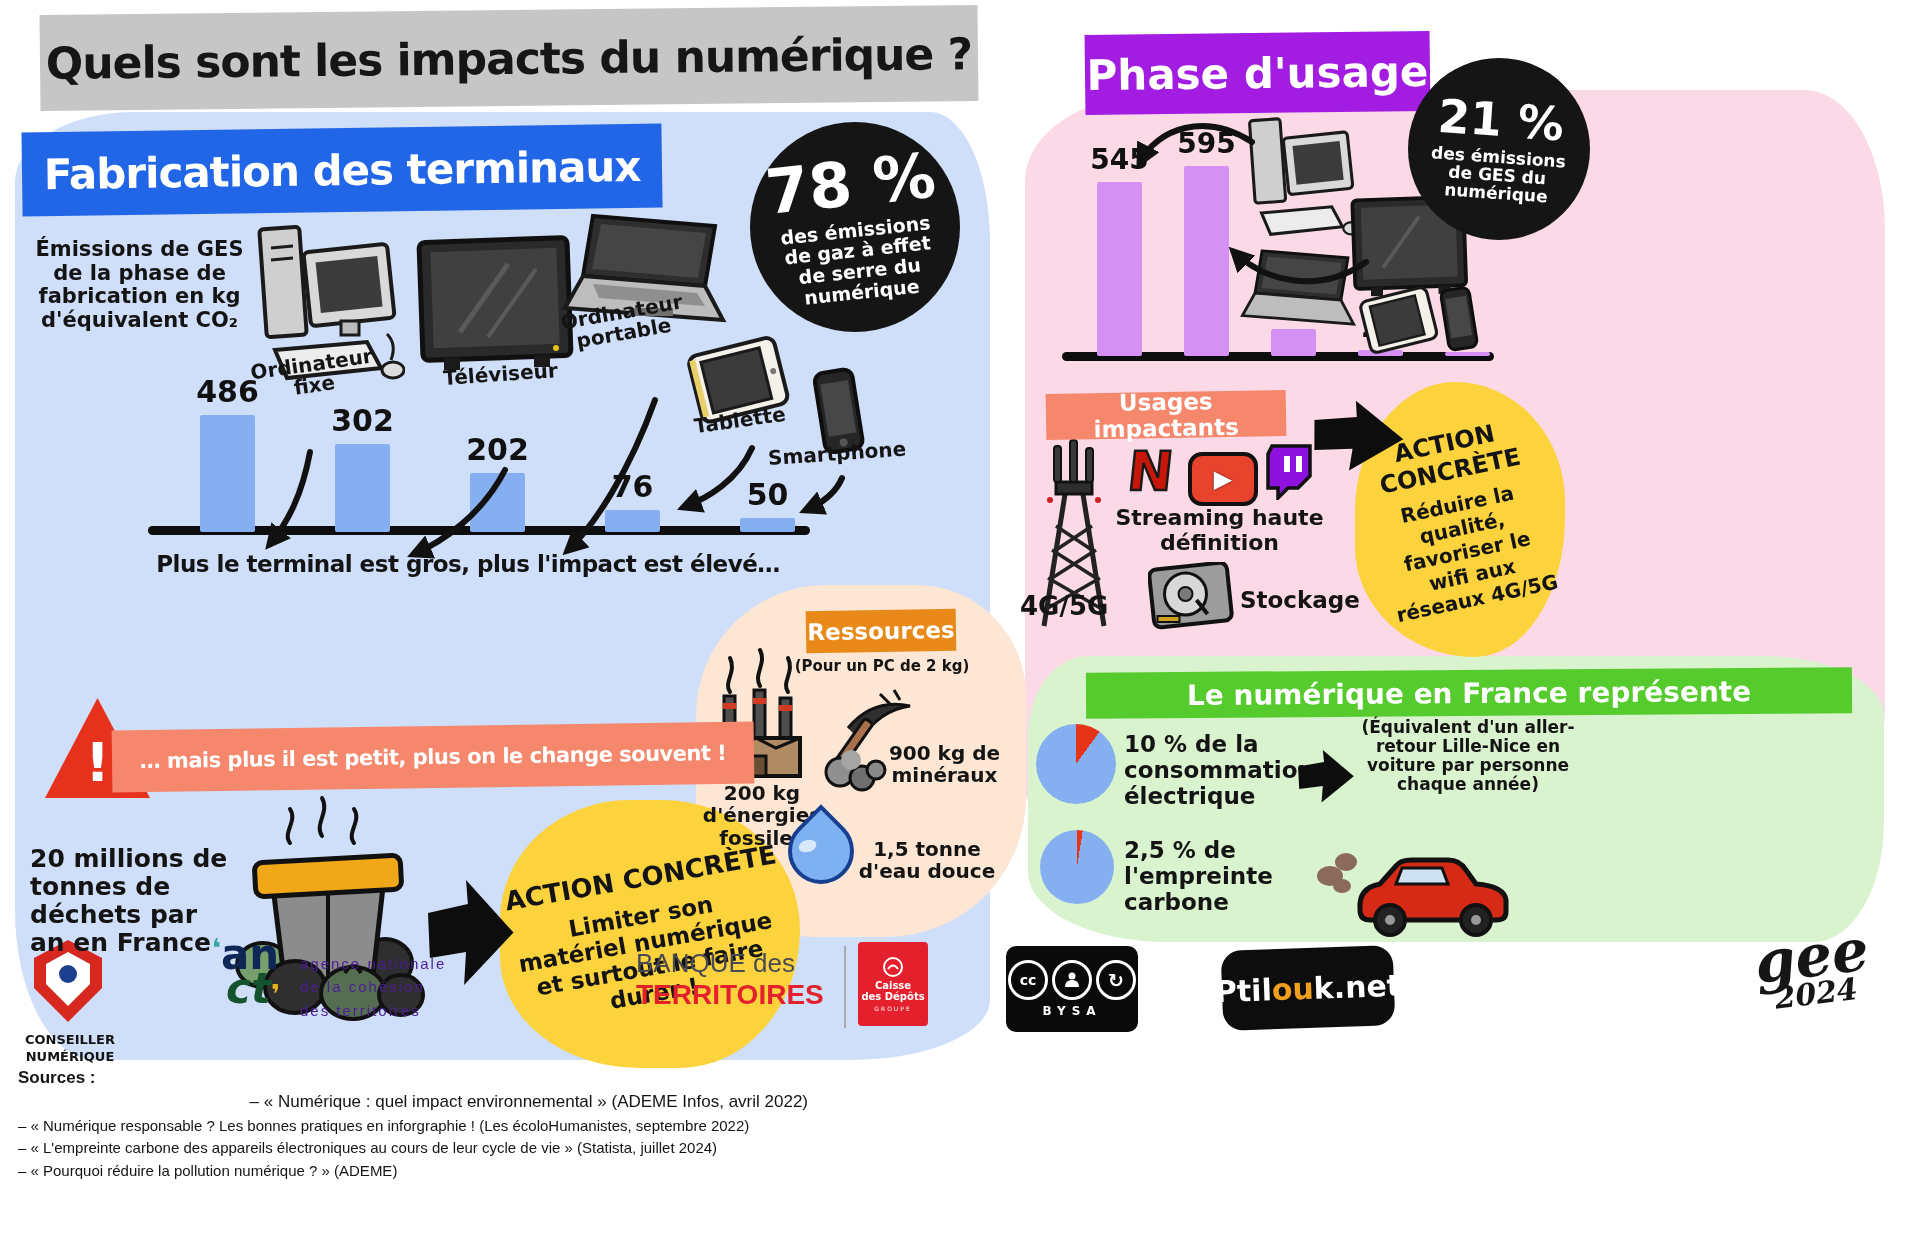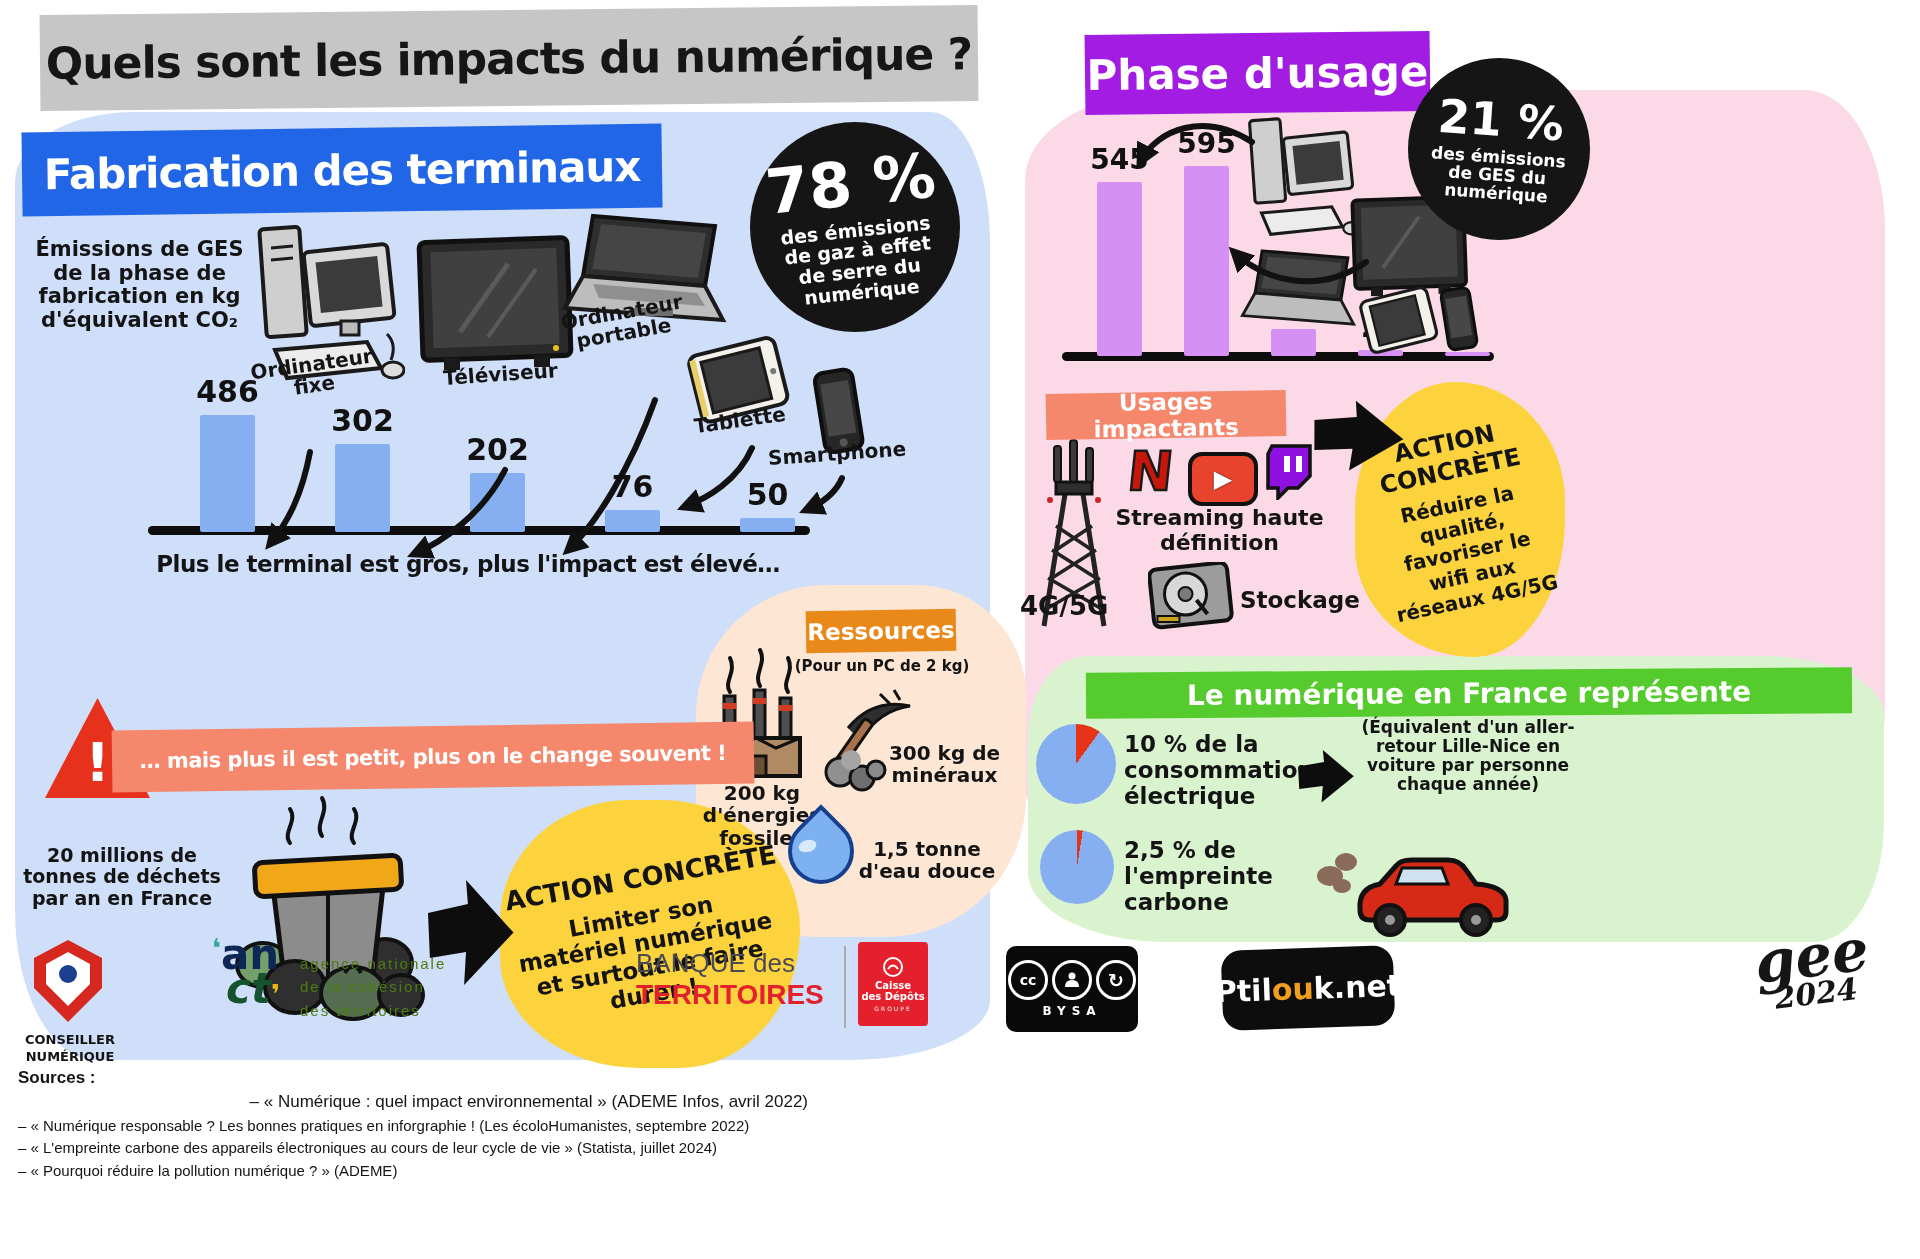--- a/index.html
+++ b/index.html
@@ -158,21 +158,21 @@
 
   <div class="txt" style="left:118px;top:552px;width:700px;font-size:23px;letter-spacing:-0.5px;text-align:center;">Plus le terminal est gros, plus l'impact est élevé…</div>
 
   <div class="tri" style="left:45px;top:698px;width:105px;height:100px;">
     <span style="font-size:54px;line-height:1;padding-bottom:8px;">!</span>
   </div>
   <div class="banner" style="left:112px;top:726px;width:642px;height:62px;background:#f5876c;transform:rotate(-0.8deg);z-index:4;">
     <span style="font-size:21px;letter-spacing:-0.5px;">… mais plus il est petit, plus on le change souvent !</span>
   </div>
 
-  <div class="txt" style="left:22px;top:845px;width:200px;font-size:19px;text-align:center;">20 millions de tonnes de déchets par an en France</div>
+  <div class="txt" style="left:30px;top:845px;width:200px;font-size:25px;">20 millions de tonnes de déchets par an en France</div>
   <div class="dev" style="left:225px;top:835px;width:200px;height:195px;">
     <svg width="200" height="195" viewBox="0 0 200 195">
       <ellipse cx="38" cy="130" rx="26" ry="22" fill="#76a06b" stroke="#111" stroke-width="4"></ellipse>
       <ellipse cx="160" cy="128" rx="27" ry="24" fill="#2f2f2f" stroke="#111" stroke-width="4"></ellipse>
       <path d="M48 52 L158 52 L147 150 L60 150 Z" fill="#8c8c8c" stroke="#111" stroke-width="5"></path>
       <line x1="103" y1="60" x2="103" y2="145" stroke="#111" stroke-width="4"></line>
       <rect x="30" y="24" width="146" height="34" rx="8" fill="#f0a818" stroke="#111" stroke-width="5" transform="rotate(-3 103 41)"></rect>
       <ellipse cx="70" cy="152" rx="30" ry="26" fill="#2f2f2f" stroke="#111" stroke-width="4"></ellipse>
       <ellipse cx="128" cy="158" rx="32" ry="26" fill="#556e52" stroke="#111" stroke-width="4"></ellipse>
       <path d="M120 138 q8 -14 16 0" fill="none" stroke="#111" stroke-width="4"></path>
@@ -341,21 +341,21 @@
       <path d="M30 40 Q55 10 92 18 Q62 22 42 52" fill="#2f2f2f" stroke="#111" stroke-width="3"></path>
       <rect x="30" y="28" width="10" height="56" rx="3" fill="#a9714b" stroke="#111" stroke-width="3" transform="rotate(35 35 56)"></rect>
       <line x1="62" y1="6" x2="72" y2="16" stroke="#111" stroke-width="3"></line>
       <line x1="76" y1="2" x2="82" y2="12" stroke="#111" stroke-width="3"></line>
       <circle cx="22" cy="84" r="14" fill="#8f8f8f" stroke="#111" stroke-width="3"></circle>
       <circle cx="44" cy="90" r="12" fill="#6f6f6f" stroke="#111" stroke-width="3"></circle>
       <circle cx="33" cy="72" r="10" fill="#a5a5a5" stro="" ke="#111" stroke-width="3"></circle>
       <circle cx="58" cy="82" r="9" fill="#8a8a8a" stroke="#111" stroke-width="3"></circle>
     </svg>
   </div>
-  <div class="txt" style="left:872px;top:742px;width:145px;font-size:20px;text-align:center;">300 kg de minéraux</div>
+  <div class="txt" style="left:872px;top:742px;width:145px;font-size:20px;text-align:center;">900 kg de minéraux</div>
 
   <div class="drop" style="left:788px;top:818px;">
       <i></i>
     </div>
   <div class="txt" style="left:852px;top:838px;width:150px;font-size:20px;text-align:center;">1,5 tonne d'eau douce</div>
 
   <div class="banner" style="left:1086px;top:670px;width:766px;height:46px;background:#56cb2d;transform:rotate(-0.4deg);z-index:4;">
     <span style="font-size:28px;">Le numérique en France représente</span>
   </div>
 
@@ -390,21 +390,21 @@
   </div>
   <div class="txt" style="left:6px;top:1032px;width:128px;font-size:13px;text-align:center;line-height:1.3;">
     <div>CONSEILLER</div>
     <div>NUMÉRIQUE</div>
   </div>
 
   <div class="abs anct-letters" style="left:212px;top:938px;z-index:4;">
     <div><span class="q1">❛</span><span class="an">an</span></div>
     <div style="padding-left:14px;"><span class="ct">ct</span><span class="q2">❜</span></div>
   </div>
-  <div class="abs" style="left:300px;top:952px;z-index:4;color:#4d7c0f;font-size:15px;letter-spacing:2px;line-height:1.55;font-family:'Liberation Sans',sans-serif;">
+  <div class="abs" style="left:300px;top:952px;z-index:4;color:#4c1d95;font-size:15px;letter-spacing:2px;line-height:1.55;font-family:'Liberation Sans',sans-serif;">
     <div>agence nationale</div>
     <div>de la cohésion</div>
     <div>des territoires</div>
   </div>
 
   <div class="dev" style="left:560px;top:940px;width:62px;height:88px;">
     <svg width="62" height="88" viewBox="0 0 62 88">
       <path d="M31 8 L57 23 V55 L31 70 L5 55 V23 Z" fill="none" stroke="#e4202c" stroke-width="7"></path>
       <path d="M14 31 L31 21 L31 41 Z" fill="#e4202c"></path>
     </svg>

